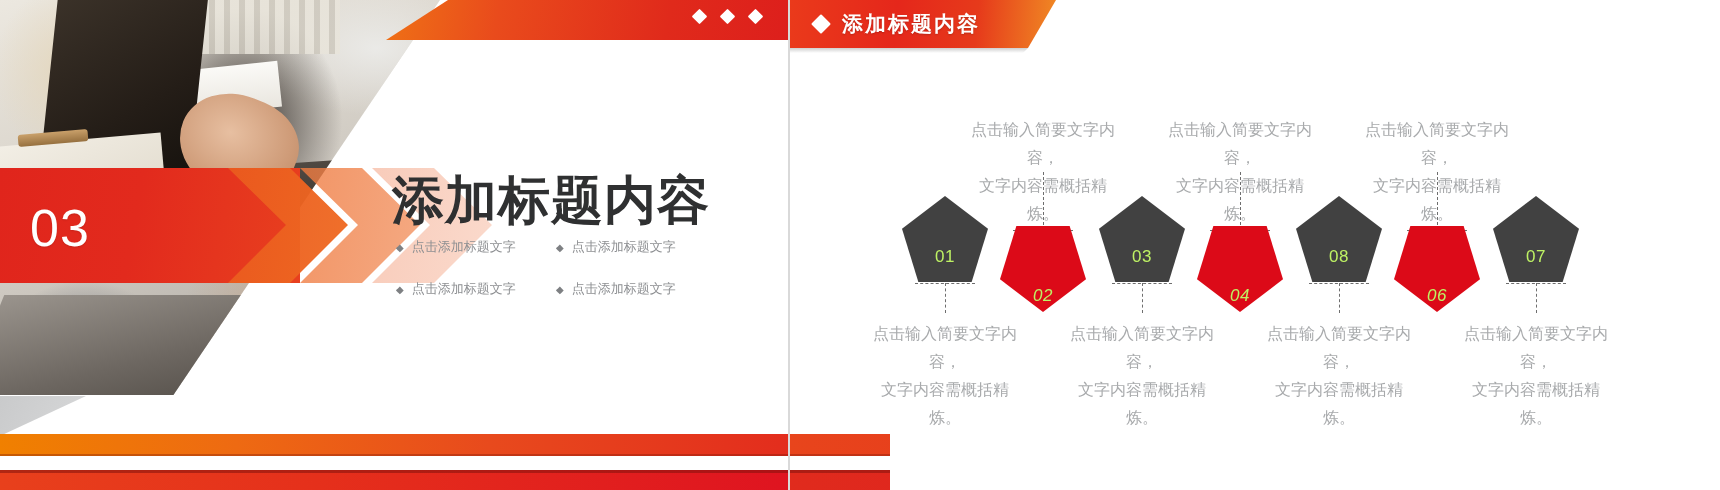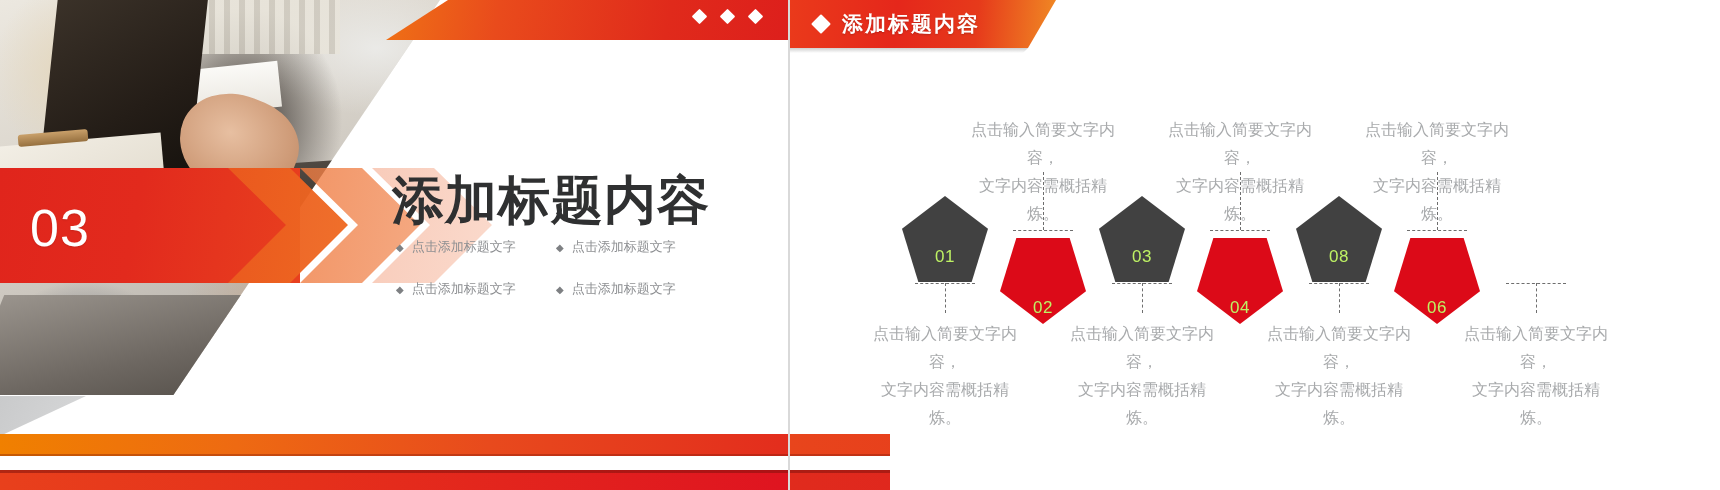--- a/index.html
+++ b/index.html
@@ -203,21 +203,22 @@
     display:flex; align-items:center; justify-content:center;
   }
   .pent-up {
     background:#414141;
     clip-path: polygon(50% 0%, 100% 38%, 81% 100%, 19% 100%, 0% 38%);
     top:196px;
   }
   .pent-down {
     background:#dc0a18;
     clip-path: polygon(19% 0%, 81% 0%, 100% 62%, 50% 100%, 0% 62%);
-    top:238px;
+    top:226px;
+    font-style:italic;
   }
   .pent-num {
     color:#bef264; font-size:17px; font-weight:400; letter-spacing:.5px;
     font-family:"Liberation Sans", sans-serif;
     margin-top:44px;
   }
   .pent-up .pent-num { transform:translateY(-4px); }
   .pent-down .pent-num { transform:translateY(5px); }
 
   .ctext {
@@ -389,20 +390,23 @@
       </div>
       <div class="pent pent-down" style="left:407px;">
         <span class="pent-num">04</span>
       </div>
       <div class="pent pent-up" style="left:506px;">
         <span class="pent-num">08</span>
       </div>
       <div class="pent pent-down" style="left:604px;justify-content:center;">
         <span class="pent-num">06</span>
       </div>
+      <div class="pent pent-up" style="left:703px;">
+        <span class="pent-num">07</span>
+      </div>
     </div>
 
     <div class="r-bar-a"></div>
     <div class="r-bar-b"></div>
     <div class="r-bar-mask"></div>
   </div>
 
 </div>
 
 </body></html>

